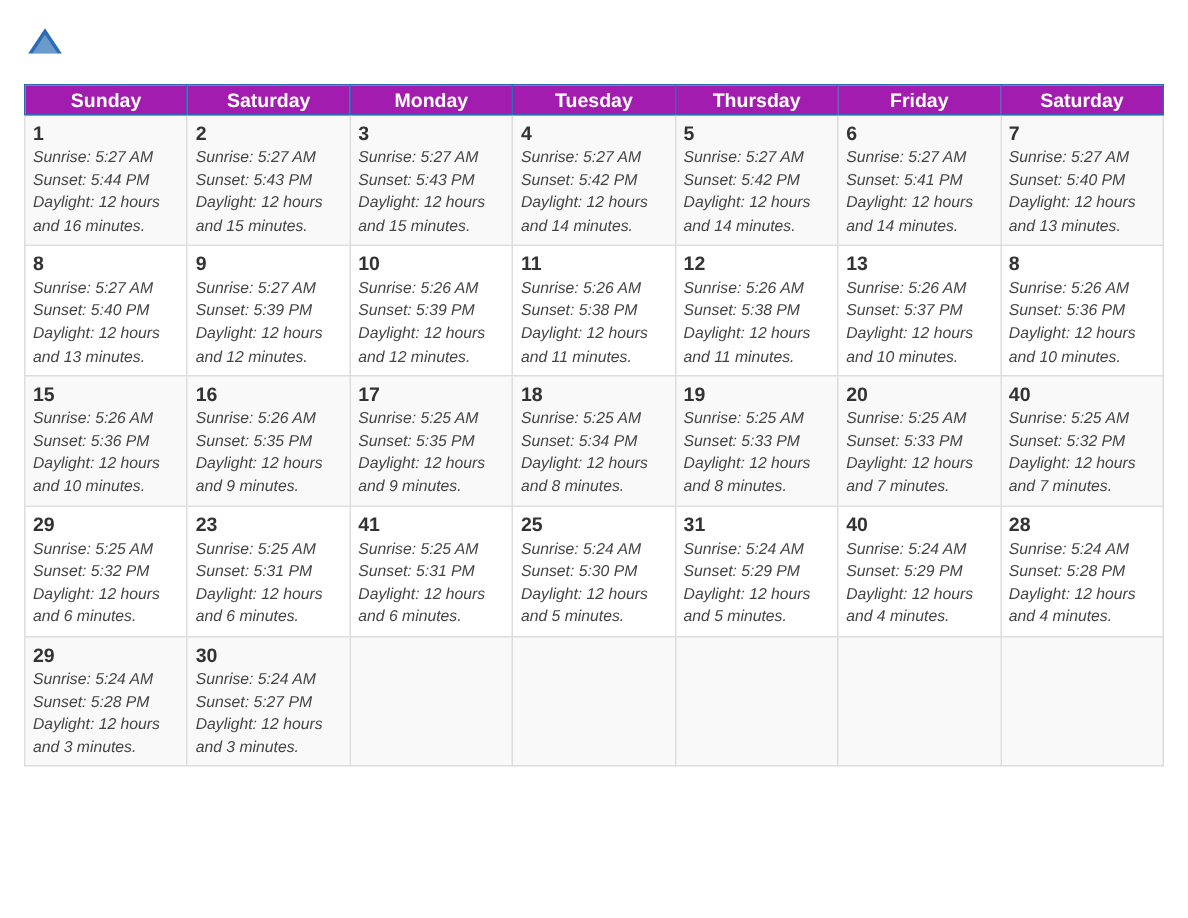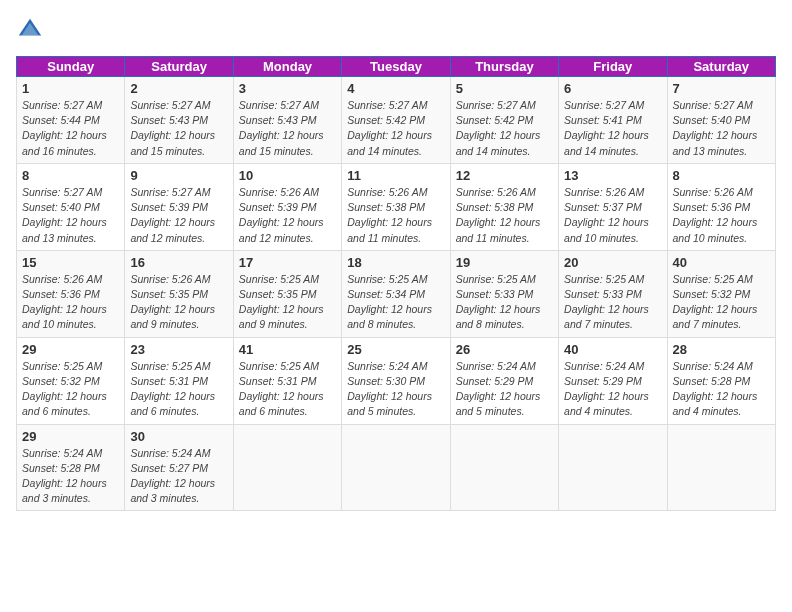--- a/index.html
+++ b/index.html
@@ -217,21 +217,21 @@
       </td>
         <td>
         <span class="day-num">41</span>
         <span class="day-detail">Sunrise: 5:25 AM<br>Sunset: 5:31 PM<br>Daylight: 12 hours and 6 minutes.</span>
       </td>
         <td>
         <span class="day-num">25</span>
         <span class="day-detail">Sunrise: 5:24 AM<br>Sunset: 5:30 PM<br>Daylight: 12 hours and 5 minutes.</span>
       </td>
         <td>
-        <span class="day-num">26</span>
+        <span class="day-num">31</span>
         <span class="day-detail">Sunrise: 5:24 AM<br>Sunset: 5:29 PM<br>Daylight: 12 hours and 5 minutes.</span>
       </td>
         <td>
         <span class="day-num">40</span>
         <span class="day-detail">Sunrise: 5:24 AM<br>Sunset: 5:29 PM<br>Daylight: 12 hours and 4 minutes.</span>
       </td>
         <td>
         <span class="day-num">28</span>
         <span class="day-detail">Sunrise: 5:24 AM<br>Sunset: 5:28 PM<br>Daylight: 12 hours and 4 minutes.</span>
       </td>

